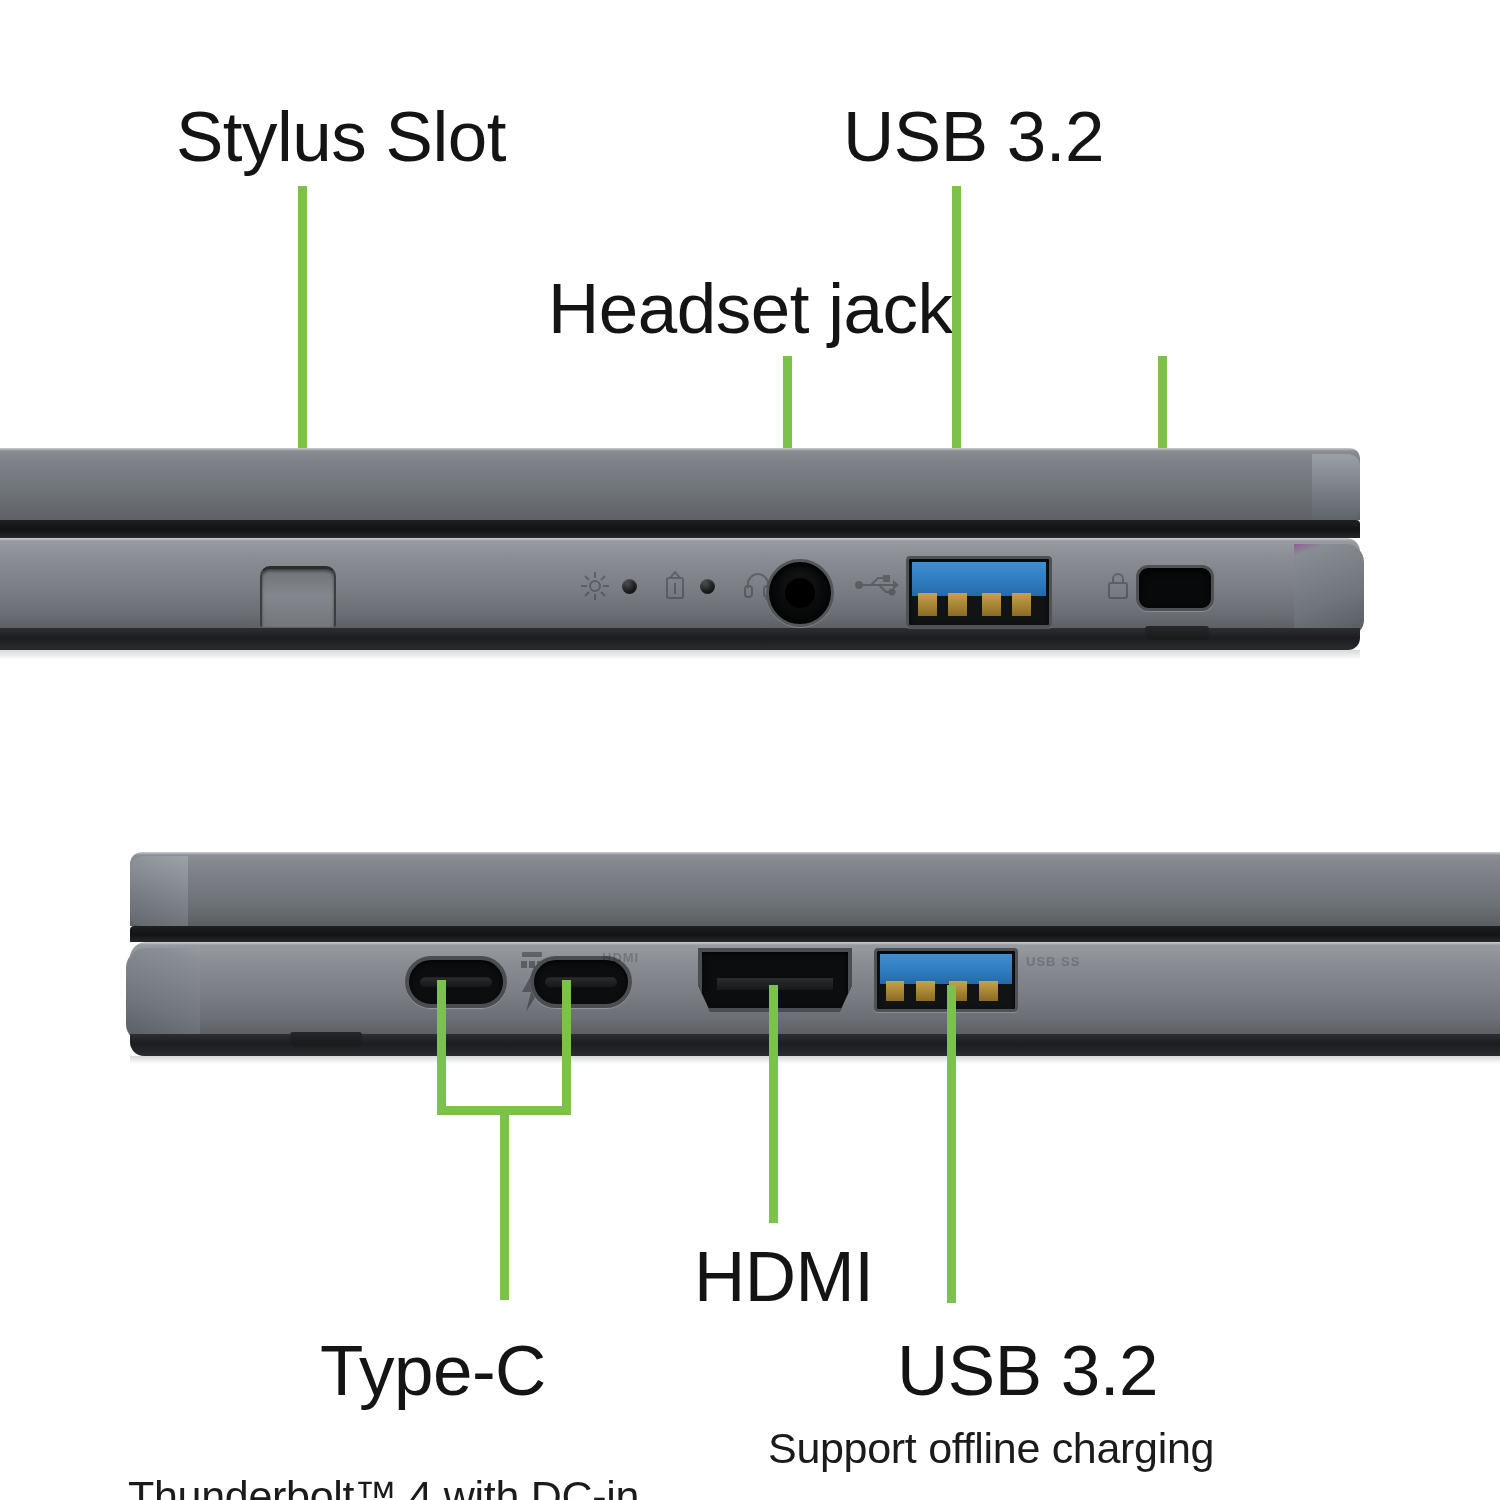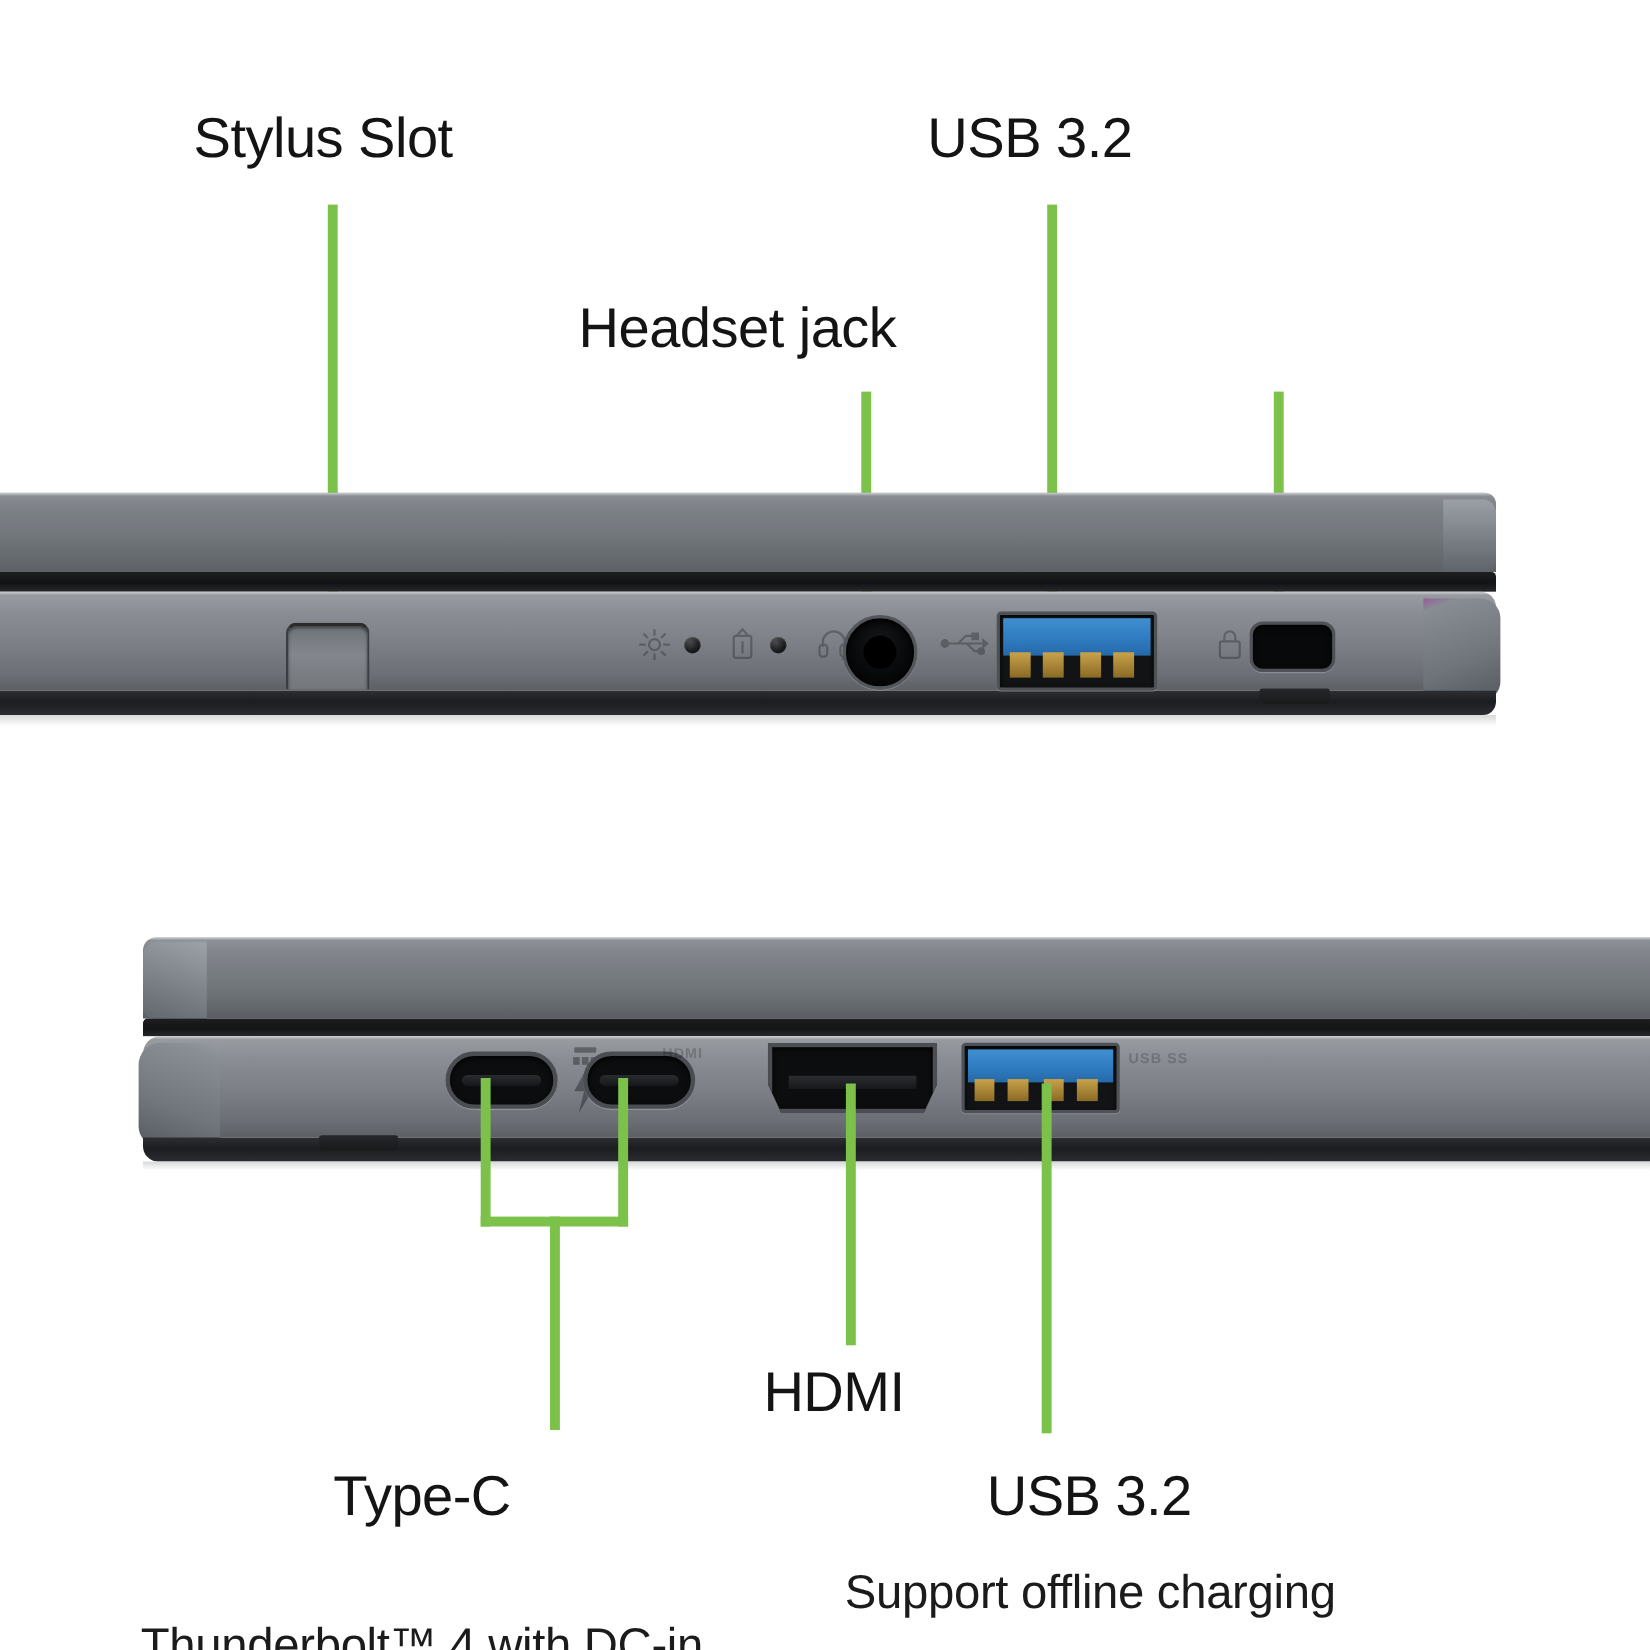--- a/index.html
+++ b/index.html
@@ -9,21 +9,21 @@
     color:#1a1a1a;
   }
   .stage{position:absolute;inset:0;}
 
   
   .label{
     position:absolute;white-space:nowrap;
     font-weight:400;color:#141414;
     letter-spacing:-0.5px;
   }
-  .label.big{font-size:51px;}
+  .label.big{font-size:71px;}
   .label.sub{font-size:43px;color:#1b1b1b;letter-spacing:-0.3px;}
 
   
   .lead{position:absolute;background:#7CC24A;}
   .lead.v{width:9px;}
   .lead.h{height:9px;}
 
   
   .laptop{position:absolute;}
 
@@ -160,21 +160,21 @@
     border-radius:3px 3px 5px 5px;
   }
 </style>
 </head>
 <body>
 
 <div class="stage">
 
   <div class="label big" style="left:176px;top:96px;">Stylus Slot</div>
 
-  <div class="label big" style="left:526px;top:268px;">Headset jack</div>
+  <div class="label big" style="left:548px;top:268px;">Headset jack</div>
 
   <div class="label big" style="left:843px;top:96px;">USB 3.2</div>
 
 
   <div class="lead v" style="left:298px;top:186px;height:395px;"></div>
   <div class="lead v" style="left:783px;top:356px;height:215px;"></div>
   <div class="lead v" style="left:952px;top:186px;height:397px;"></div>
   <div class="lead v" style="left:1158px;top:356px;height:222px;"></div>
 
   <div class="laptop" style="left:-40px;top:448px;width:1400px;height:212px;">
@@ -349,21 +349,21 @@
   </div>
 
   <div class="lead v" style="left:437px;top:980px;height:135px;"></div>
   <div class="lead v" style="left:562px;top:980px;height:135px;"></div>
   <div class="lead h" style="left:437px;top:1106px;width:134px;"></div>
   <div class="lead v" style="left:500px;top:1106px;height:194px;"></div>
 
   <div class="lead v" style="left:769px;top:985px;height:238px;"></div>
   <div class="lead v" style="left:947px;top:985px;height:318px;"></div>
 
-  <div class="label big" style="left:303px;top:1330px;">Type-C</div>
+  <div class="label big" style="left:320px;top:1330px;">Type-C</div>
 
   <div class="label big" style="left:694px;top:1236px;">HDMI</div>
 
   <div class="label big" style="left:897px;top:1330px;">USB 3.2</div>
 
   <div class="label sub" style="left:128px;top:1424px;margin-top:48px;">Thunderbolt™ 4 with DC-in</div>
 
   <div class="label sub" style="left:768px;top:1424px;">Support offline charging</div>
 
 </div>

